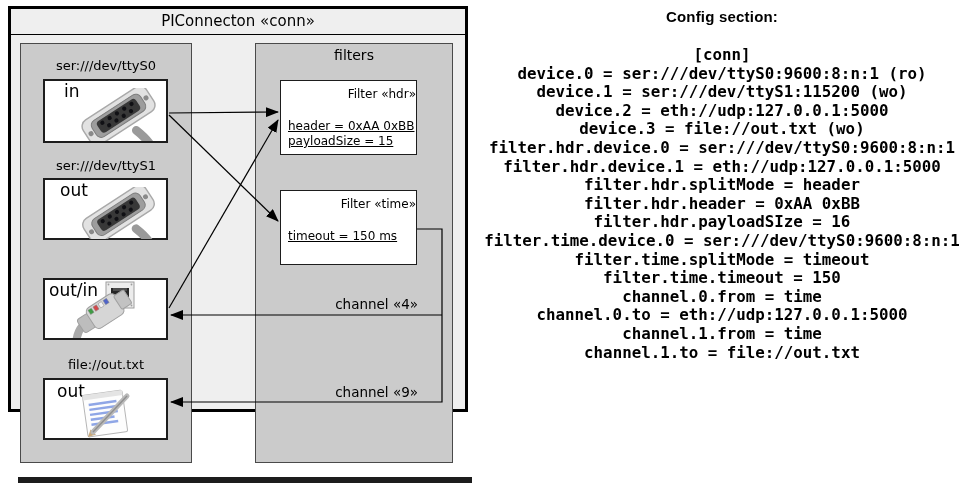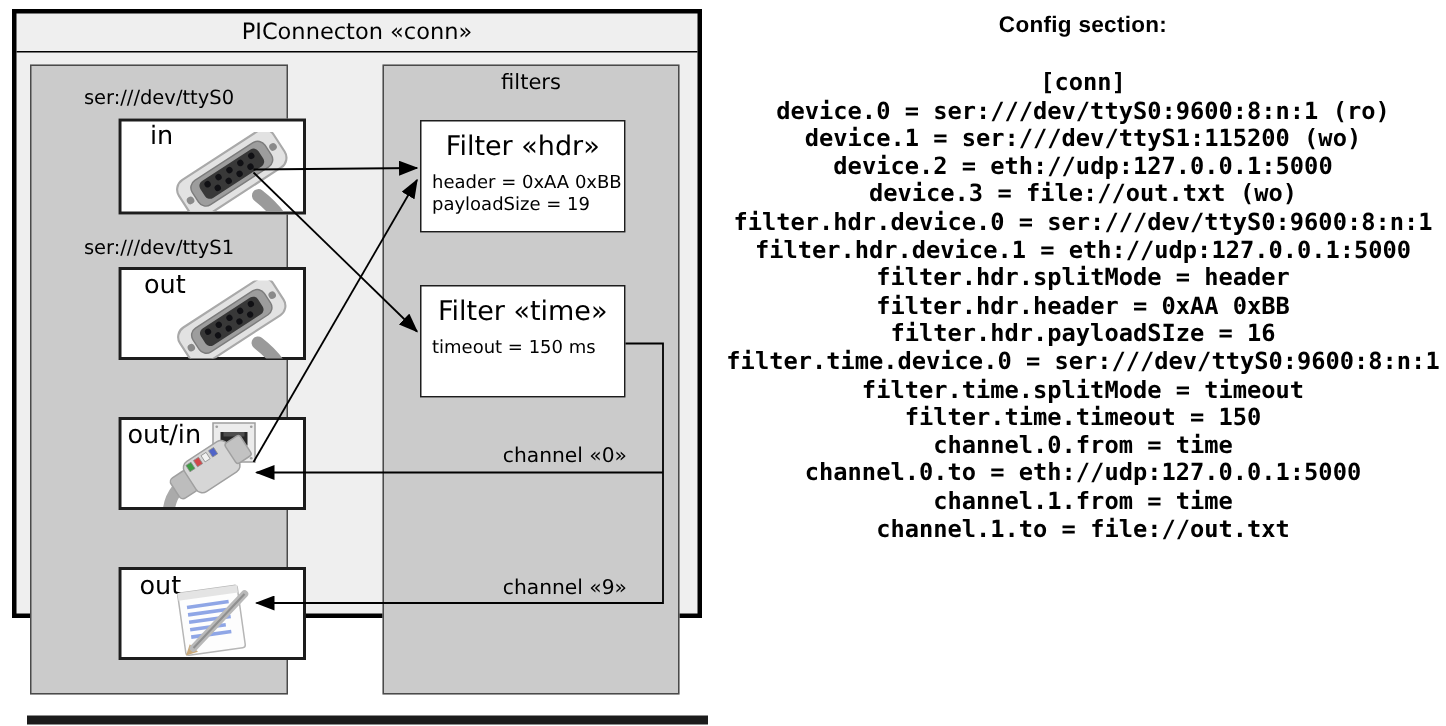--- a/index.html
+++ b/index.html
@@ -11,28 +11,28 @@
            border:3px solid #000;background:#efefef;}
   .diagram-title{position:absolute;left:0;right:0;top:3px;text-align:center;font-size:15px;}
   .title-sep{position:absolute;left:0;right:0;top:25px;border-top:1.5px solid #000;}
 
   .container{position:absolute;box-sizing:border-box;background:#cbcbcb;border:1.5px solid #4a4a4a;}
   .devices-box{left:9px;top:34px;width:172px;height:420px;}
   .filters-box{left:244px;top:34px;width:198px;height:420px;}
   .filters-label{text-align:center;font-size:14px;padding-top:3px;}
 
   .dev-label{position:absolute;left:-3px;width:196px;text-align:center;font-size:13px;white-space:nowrap;}
-  .dev-box{position:absolute;left:32px;width:125px;box-sizing:border-box;background:#fff;border:2px solid #1d1d1d;margin-left:36px;}
+  .dev-box{position:absolute;left:32px;width:125px;box-sizing:border-box;background:#fff;border:2px solid #1d1d1d;}
   .port{position:absolute;font-size:17px;line-height:1;}
   .dev-icon{position:absolute;}
 
   .filter-card{position:absolute;left:269px;width:137px;height:75px;box-sizing:border-box;
                background:#fff;border:1.5px solid #1d1d1d;}
-  .filter-title{text-align:center;font-size:18px;margin-top:6px;}
-  .filter-props{margin-top:6px;}
+  .filter-title{text-align:right;font-size:12px;margin-top:6px;}
+  .filter-props{margin-top:18px;text-decoration:underline;}
   .filter-prop{font-size:12px;line-height:15px;margin-left:7px;white-space:nowrap;}
 
   .channel-label{position:absolute;left:244px;width:163px;text-align:right;font-size:13.5px;}
 
   .overlay{position:absolute;left:0;top:0;pointer-events:none;}
 
   .shadow-bar{position:absolute;left:18px;top:477px;width:454px;height:6px;background:#1c1c1c;}
 
   
   .config{position:absolute;left:483px;top:8px;width:478px;text-align:center;}
@@ -120,20 +120,21 @@
           <rect x="30" y="12" width="34" height="24" rx="5" fill="#d6d6d6" stroke="#a0a0a0"></rect>
           <rect x="62" y="16" width="12" height="16" rx="2" fill="#c2c2c2" stroke="#a0a0a0"></rect>
           <rect x="33" y="14" width="4" height="5" fill="#3f9b44" stroke="#8a8a8a" stroke-width="0.5"></rect>
           <rect x="39" y="14" width="4" height="5" fill="#d3484a" stroke="#8a8a8a" stroke-width="0.5"></rect>
           <rect x="45" y="14" width="4" height="5" fill="#f2f2f2" stroke="#8a8a8a" stroke-width="0.5"></rect>
           <rect x="51" y="14" width="4" height="5" fill="#5064c8" stroke="#8a8a8a" stroke-width="0.5"></rect>
         </g>
       </svg>
     </div>
 
+    <div class="dev-label" style="top:348px">file://out.txt</div>
     <div class="dev-box" style="top:369px;height:62px">
       <span class="port" style="left:12px;top:3px">out</span>
       <svg class="dev-icon" style="left:32px;top:8px" width="64" height="50" viewBox="0 0 64 50">
         <g transform="rotate(-8 32 25)">
           <rect x="8" y="4" width="40" height="42" rx="2" fill="#fdfdfd" stroke="#b6b6b6"></rect>
           <rect x="8" y="4" width="40" height="5" fill="#e4e4e4"></rect>
           <rect x="13" y="13" width="28" height="2.4" fill="#8fa6e6"></rect>
           <rect x="13" y="18" width="26" height="2.4" fill="#8fa6e6"></rect>
           <rect x="13" y="23" width="28" height="2.4" fill="#8fa6e6"></rect>
           <rect x="13" y="28" width="24" height="2.4" fill="#8fa6e6"></rect>
@@ -142,32 +143,32 @@
         <path d="M11,49 L19,46.5 L13.5,41.5 Z" fill="#c9a97a"></path>
         <path d="M16,44 L50,8" stroke="#b9b9b9" stroke-width="5" stroke-linecap="round"></path>
         <path d="M16,44 L50,8" stroke="#8f8f8f" stroke-width="1.4"></path>
       </svg>
     </div>
 
     <div class="filter-card" style="top:71px">
       <div class="filter-title">Filter «hdr»</div>
       <div class="filter-props">
         <div class="filter-prop">header = 0xAA 0xBB</div>
-        <div class="filter-prop">payloadSize = 19</div>
+        <div class="filter-prop">payloadSize = 15</div>
       </div>
     </div>
 
     <div class="filter-card" style="top:181px">
       <div class="filter-title">Filter «time»</div>
       <div class="filter-props">
         <div class="filter-prop">timeout = 150 ms</div>
       </div>
     </div>
 
-    <div class="channel-label" style="top:287px">channel «0»</div>
+    <div class="channel-label" style="top:287px">channel «4»</div>
     <div class="channel-label" style="top:375px">channel «9»</div>
   </div>
 
   <svg class="overlay" width="964" height="484" viewBox="0 0 964 484">
     <defs>
       <marker id="arw" markerUnits="userSpaceOnUse" markerWidth="13" markerHeight="10" viewBox="0 0 13 10" refX="12" refY="5" orient="auto">
         <path d="M0,0 L13,5 L0,10 Z" fill="#000"></path>
       </marker>
     </defs>
     <g stroke="#000" stroke-width="1.2" fill="none">

